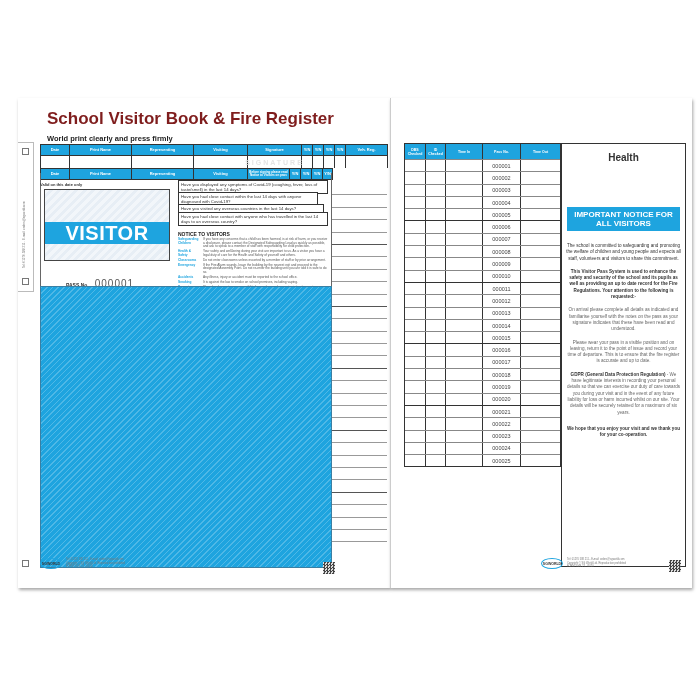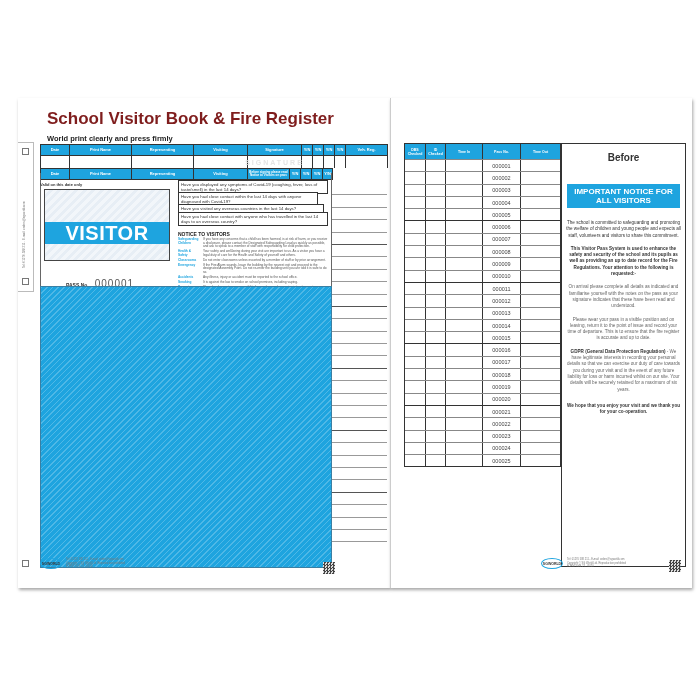--- a/index.html
+++ b/index.html
@@ -48,21 +48,21 @@
   .reg-row { display: flex; height: 12.3px; border-top: 1px solid #888; }
   .reg-row.sep { border-top: 1.5px solid #333; }
   .reg-row div { border-right: 1px solid #333; font-size: 5.5px; color: #444; display: flex; align-items: center; justify-content: center; }
   .reg-row div:last-child { border-right: none; }
   .c1 { width: 21px; } .c2 { width: 20px; } .c3 { width: 37px; } .c4 { width: 38px; } .c5 { width: 39px; }
   .important { position: absolute; left: 13px; top: 367px; width: 157px; height: 102px; background: #1ea4df; color: #fff; text-align: center; font-weight: bold; border: 1px solid #333; border-top: none; }
   .important .big { font-size: 11px; margin-top: 6px; }
   .important .sm { font-size: 7px; line-height: 11.5px; margin-top: 1px; }
   .welcome-panel { position: absolute; left: 170px; top: 45px; width: 125px; height: 424px; border: 1px solid #333; text-align: center; color: #333; }
   .welcome-panel h2 { font-size: 10px; margin-top: 8px; }
-  .notice-banner { margin: 21px 5px 0; background: #1ea4df; color: #fff; font-weight: bold; font-size: 8px; padding: 3px 2px; line-height: 9px; }
+  .notice-banner { margin: 44px 5px 0; background: #1ea4df; color: #fff; font-weight: bold; font-size: 8px; padding: 3px 2px; line-height: 9px; }
   .wp { font-size: 4.6px; line-height: 6.3px; margin: 7px 4px 0; }
   .wp.b { font-weight: bold; }
   .wp.light { color: #666; }
 </style>
 </head>
 <body>
 
 <div class="page page-left">
   <div class="title">School Visitor Book &amp; Fire Register</div>
   <div class="subtitle">World print clearly and press firmly</div>
@@ -386,21 +386,21 @@
           <div class="c2"></div>
           <div class="c3"></div>
           <div class="c4">000025</div>
           <div class="c5"></div>
         </div>
       </div>
   </div>
 
 
   <div class="welcome-panel">
-    <h2>Before</h2>
+    <h2>Health</h2>
     <div class="notice-banner">IMPORTANT NOTICE FOR ALL VISITORS</div>
     <p class="wp" style="margin-top:12px">The school is committed to safeguarding and promoting the welfare of children and young people and expects all staff, volunteers and visitors to share this commitment.</p>
     <p class="wp b">This Visitor Pass System is used to enhance the safety and security of the school and its pupils as well as providing an up to date record for the Fire Regulations. Your attention to the following is requested:-</p>
     <p class="wp light">On arrival please complete all details as indicated and familiarise yourself with the notes on the pass as your signature indicates that these have been read and understood.</p>
     <p class="wp light">Please wear your pass in a visible position and on leaving, return it to the point of issue and record your time of departure. This is to ensure that the fire register is accurate and up to date.</p>
     <p class="wp light"><b style="color:#333">GDPR (General Data Protection Regulation)</b><span> - We have legitimate interests in recording your personal details so that we can exercise our duty of care towards you during your visit and in the event of any future liability for loss or harm incurred whilst on our site. Your details will be securely retained for a maximum of six years.</span></p>
     <p class="wp b" style="margin-top:10px">We hope that you enjoy your visit and we thank you for your co-operation.</p>
   </div>
 
   <div class="footer" style="left:150px;top:460px;">

